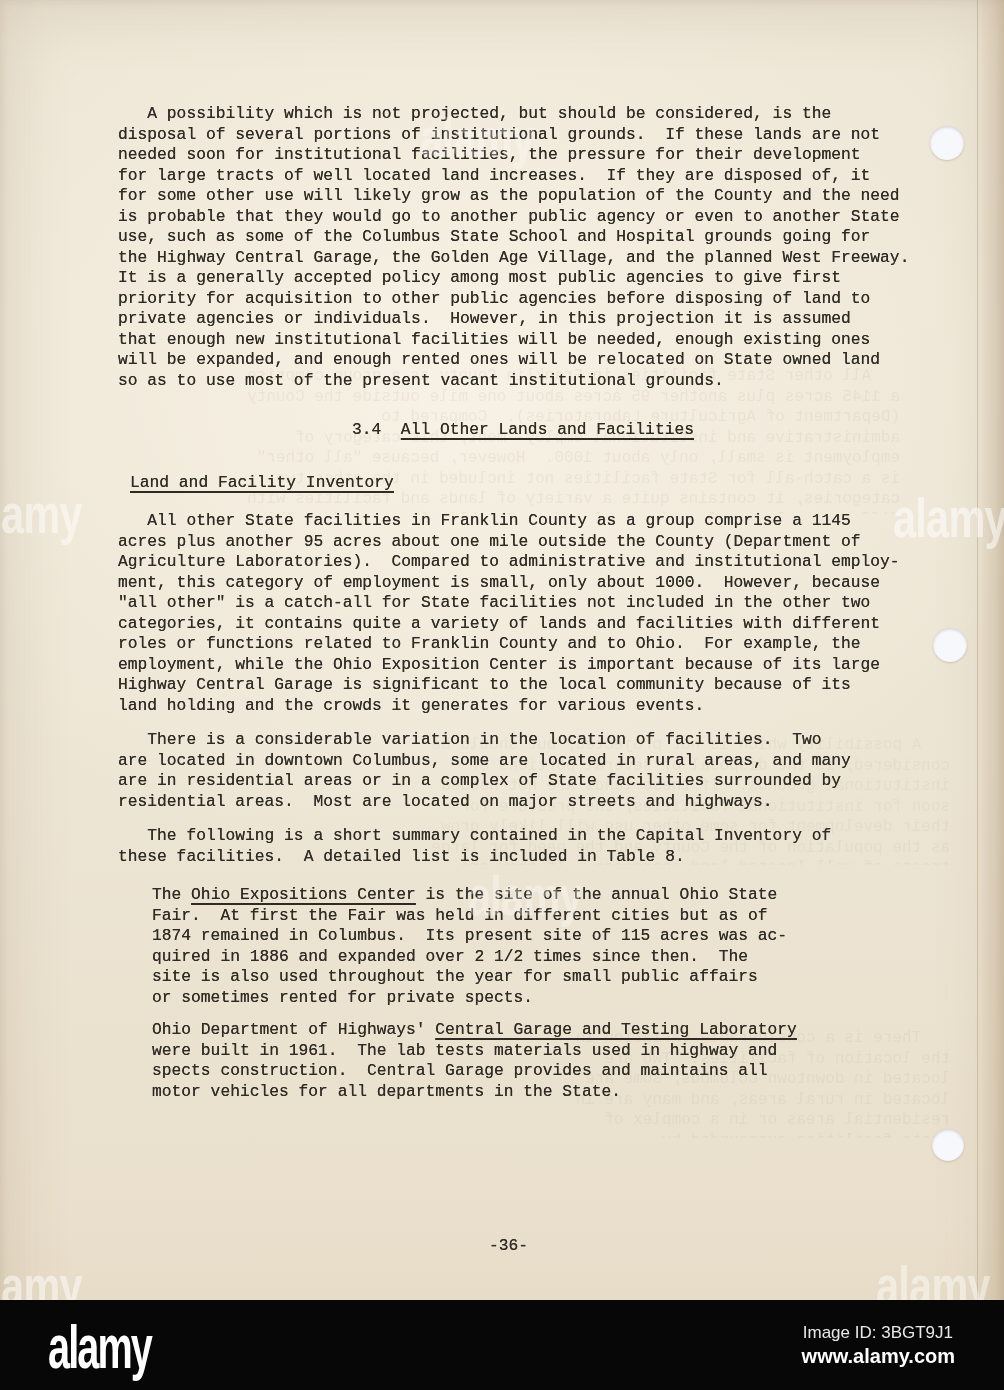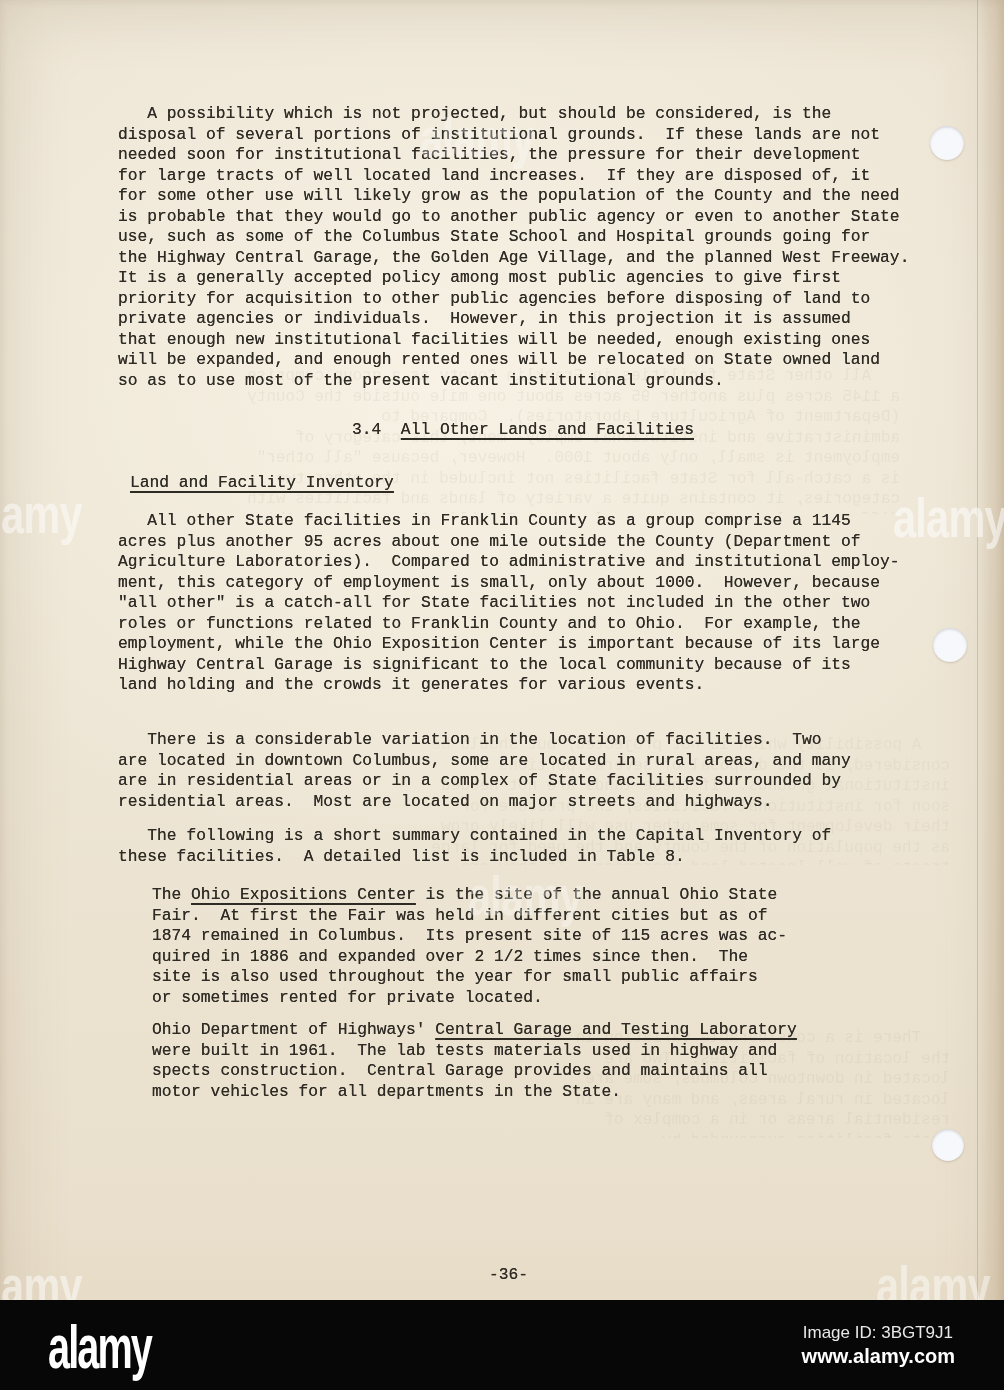--- a/index.html
+++ b/index.html
@@ -23,21 +23,21 @@
   .line{white-space:pre;}
   .u{text-decoration:underline;text-underline-offset:3.5px;text-decoration-thickness:1.6px;}
   #blk-p1{left:118px;top:104px;}
   #blk-heading{left:352px;top:420px;}
   #blk-inventory{left:130px;top:473px;}
   #blk-p2{left:118px;top:511px;}
   #blk-p3{left:118px;top:730px;}
   #blk-p4{left:118px;top:826px;}
   #blk-p5{left:152px;top:885px;}
   #blk-p6{left:152px;top:1020px;}
-  #blk-pagenum{left:489px;top:1236px;margin-top:29px;}
+  #blk-pagenum{left:489px;top:1236px;}
   
   .ghost{position:absolute;z-index:1;color:#8b7f68;opacity:0.09;
     font-family:"Liberation Mono","DejaVu Sans Mono",monospace;
     font-size:16px;line-height:20.5px;white-space:pre-wrap;
     transform:scaleX(-1);filter:blur(0.7px);pointer-events:none;}
   #ghost-1{left:240px;top:366px;width:660px;height:148px;overflow:hidden;}
   #ghost-2{left:430px;top:735px;width:520px;height:130px;overflow:hidden;opacity:0.07;}
   #ghost-3{left:560px;top:1028px;width:390px;height:110px;overflow:hidden;opacity:0.08;}
   
   .wm{position:absolute;z-index:5;color:#ffffff;opacity:0.5;
@@ -96,20 +96,21 @@
       </div>
       <div class="block" id="blk-inventory">
         <div class="line"><span class="u">Land and Facility Inventory</span></div>
       </div>
       <div class="block" id="blk-p2">
         <div class="line"><span>   All other State facilities in Franklin County as a group comprise a 1145</span></div>
         <div class="line"><span>acres plus another 95 acres about one mile outside the County (Department of</span></div>
         <div class="line"><span>Agriculture Laboratories).  Compared to administrative and institutional employ-</span></div>
         <div class="line"><span>ment, this category of employment is small, only about 1000.  However, because</span></div>
         <div class="line"><span>"all other" is a catch-all for State facilities not included in the other two</span></div>
+        <div class="line"><span>categories, it contains quite a variety of lands and facilities with different</span></div>
         <div class="line"><span>roles or functions related to Franklin County and to Ohio.  For example, the</span></div>
         <div class="line"><span>employment, while the Ohio Exposition Center is important because of its large</span></div>
         <div class="line"><span>Highway Central Garage is significant to the local community because of its</span></div>
         <div class="line"><span>land holding and the crowds it generates for various events.</span></div>
       </div>
       <div class="block" id="blk-p3">
         <div class="line"><span>   There is a considerable variation in the location of facilities.  Two</span></div>
         <div class="line"><span>are located in downtown Columbus, some are located in rural areas, and many</span></div>
         <div class="line"><span>are in residential areas or in a complex of State facilities surrounded by</span></div>
         <div class="line"><span>residential areas.  Most are located on major streets and highways.</span></div>
@@ -117,21 +118,21 @@
       <div class="block" id="blk-p4">
         <div class="line"><span>   The following is a short summary contained in the Capital Inventory of</span></div>
         <div class="line"><span>these facilities.  A detailed list is included in Table 8.</span></div>
       </div>
       <div class="block" id="blk-p5">
         <div class="line"><span>The </span><span class="u">Ohio Expositions Center</span><span> is the site of the annual Ohio State</span></div>
         <div class="line"><span>Fair.  At first the Fair was held in different cities but as of</span></div>
         <div class="line"><span>1874 remained in Columbus.  Its present site of 115 acres was ac-</span></div>
         <div class="line"><span>quired in 1886 and expanded over 2 1/2 times since then.  The</span></div>
         <div class="line"><span>site is also used throughout the year for small public affairs</span></div>
-        <div class="line"><span>or sometimes rented for private located.</span></div>
+        <div class="line"><span>or sometimes rented for private spects.</span></div>
       </div>
       <div class="block" id="blk-p6">
         <div class="line"><span>Ohio Department of Highways' </span><span class="u">Central Garage and Testing Laboratory</span></div>
         <div class="line"><span>were built in 1961.  The lab tests materials used in highway and</span></div>
         <div class="line"><span>spects construction.  Central Garage provides and maintains all</span></div>
         <div class="line"><span>motor vehicles for all departments in the State.</span></div>
       </div>
       <div class="block" id="blk-pagenum">
         <div class="line"><span>-36-</span></div>
       </div>

